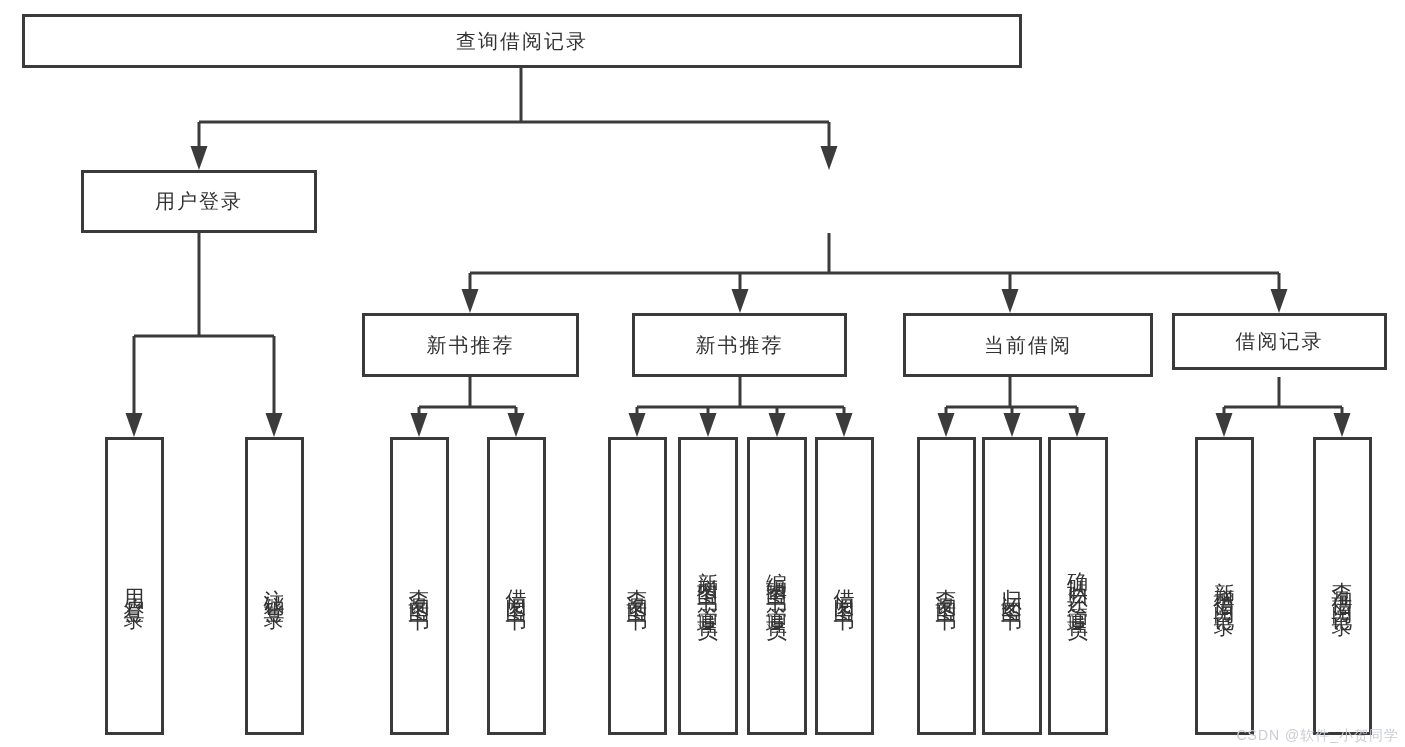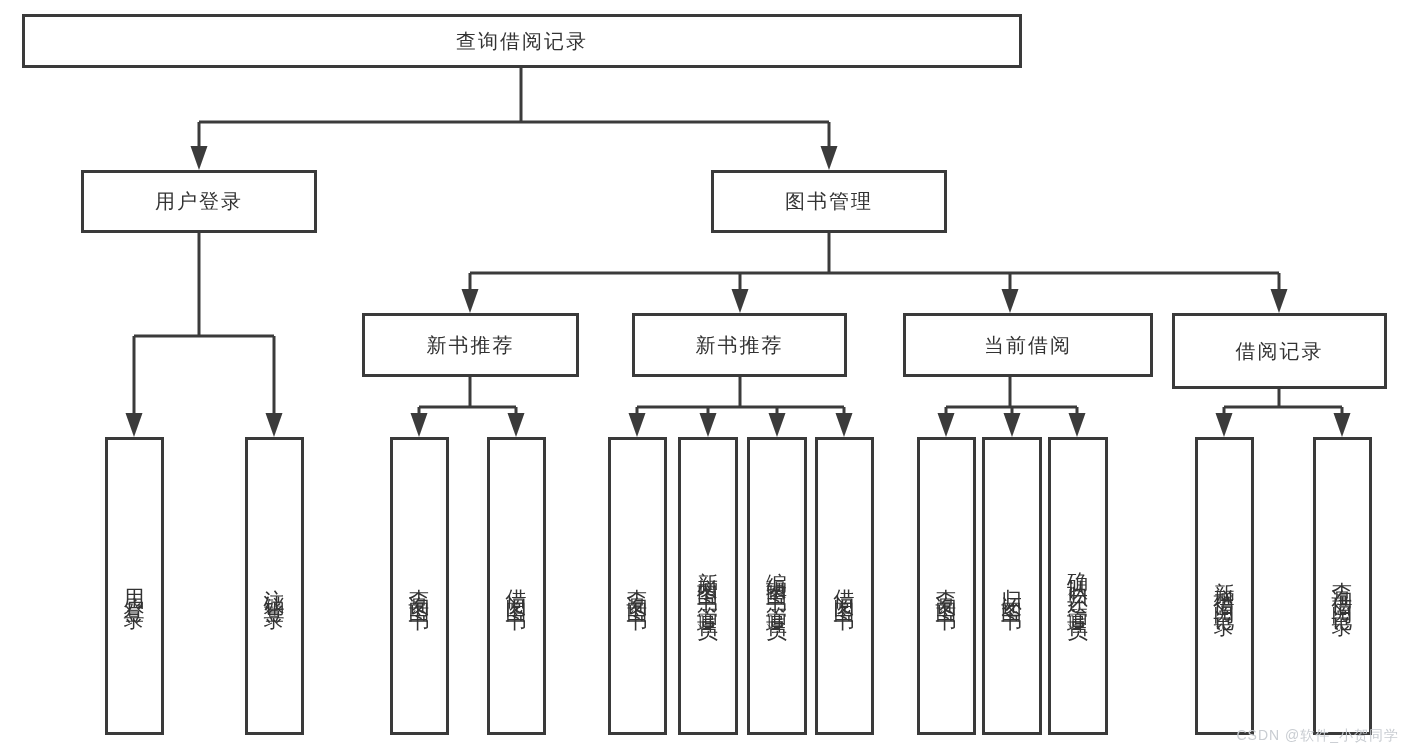--- a/index.html
+++ b/index.html
@@ -106,26 +106,25 @@
       <path d="M1224 407 H1342" stroke="#3b3b3b" stroke-width="3" fill="none"></path>
       <path d="M1224 407 V417" stroke="#3b3b3b" stroke-width="3" fill="none"></path>
       <polygon points="1215.5,413 1232.5,413 1224,437" fill="#3b3b3b"></polygon>
       <path d="M1342 407 V417" stroke="#3b3b3b" stroke-width="3" fill="none"></path>
       <polygon points="1333.5,413 1350.5,413 1342,437" fill="#3b3b3b"></polygon>
     </svg>
 
   <div class="node" style="left:22px; top:14px; width:1000px; height:54px;">查询借阅记录</div>
 
   <div class="node" style="left:81px; top:170px; width:236px; height:63px;">用户登录</div>
-  <div class="node" style="left:711px; top:170px; width:236px; height:63px;">图书管理</div>
 
   <div class="node" style="left:362px; top:313px; width:217px; height:64px;">新书推荐</div>
   <div class="node" style="left:632px; top:313px; width:215px; height:64px;">新书推荐</div>
   <div class="node" style="left:903px; top:313px; width:250px; height:64px;">当前借阅</div>
-  <div class="node" style="left:1172px; top:313px; width:215px; height:76px;">借阅记录</div>
+  <div class="node" style="left:1172px; top:313px; width:215px; height:57px;">借阅记录</div>
 
   <div class="node v" style="left:105px; top:437px; width:59px; height:298px;">用户登录</div>
   <div class="node v" style="left:245px; top:437px; width:59px; height:298px;">注销登录</div>
 
   <div class="node v" style="left:390px; top:437px; width:59px; height:298px;">查询图书</div>
   <div class="node v" style="left:487px; top:437px; width:59px; height:298px;">借阅图书</div>
 
   <div class="node v" style="left:608px; top:437px; width:59px; height:298px;">查询图书</div>
   <div class="node v" style="left:678px; top:437px; width:60px; height:298px;">新增图书（管理员）</div>
   <div class="node v" style="left:747px; top:437px; width:60px; height:298px;">编辑图书（管理员）</div>

